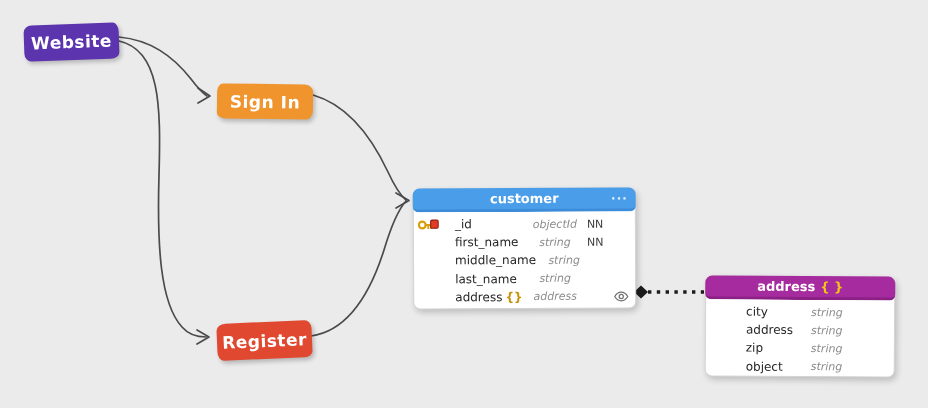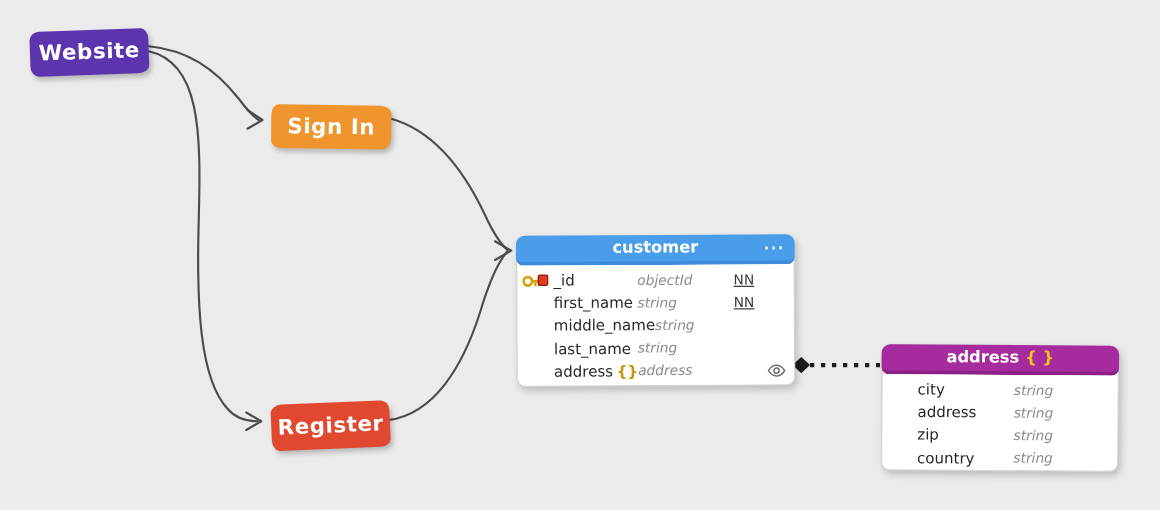--- a/index.html
+++ b/index.html
@@ -76,27 +76,27 @@
 
   .rows{padding:3px 0 0 0;}
   .frow{
     position:relative;
     height:18.2px;
     display:flex;align-items:center;
     font-size:12px;color:#262626;
   }
   .card-customer .frow{padding:0 6px 0 29px;}
   .card-address  .frow{padding:0 6px 0 28px;}
-  .fname{white-space:nowrap;}
+  .fname{white-space:nowrap;margin-left:12px;}
   .fbraces{color:#c8920b;font-weight:bold;margin-left:3px;font-size:12px;}
   .ftype{
     font-style:italic;color:#8b8b8b;font-size:11px;white-space:nowrap;
   }
-  .card-customer .ftype{margin-left:auto;width:64px;text-align:left;}
-  .card-customer .fnn{width:22px;margin-left:13px;font-size:11px;color:#3d3d3d;text-decoration:underline;}
+  .card-customer .ftype{margin-left:auto;width:64px;text-align:center;}
+  .card-customer .fnn{width:22px;margin-left:0;font-size:11px;color:#3d3d3d;}
   .card-customer .ficon{width:20px;display:flex;justify-content:flex-end;}
   .card-address .ftype{position:absolute;left:105px;}
   .key-icon{position:absolute;left:4px;top:3px;}
   .eye-icon{cursor:pointer;display:flex;}
 </style>
 </head>
 <body>
 
 <div class="canvas">
 
@@ -202,20 +202,20 @@
       </div>
       <div class="frow">
         <span class="fname">address</span>
         <span class="ftype">string</span>
       </div>
       <div class="frow">
         <span class="fname">zip</span>
         <span class="ftype">string</span>
       </div>
       <div class="frow">
-        <span class="fname">country</span>
+        <span class="fname">object</span>
         <span class="ftype">string</span>
       </div>
 
     </div>
   </div>
 
 </div>
 
 </body></html>

